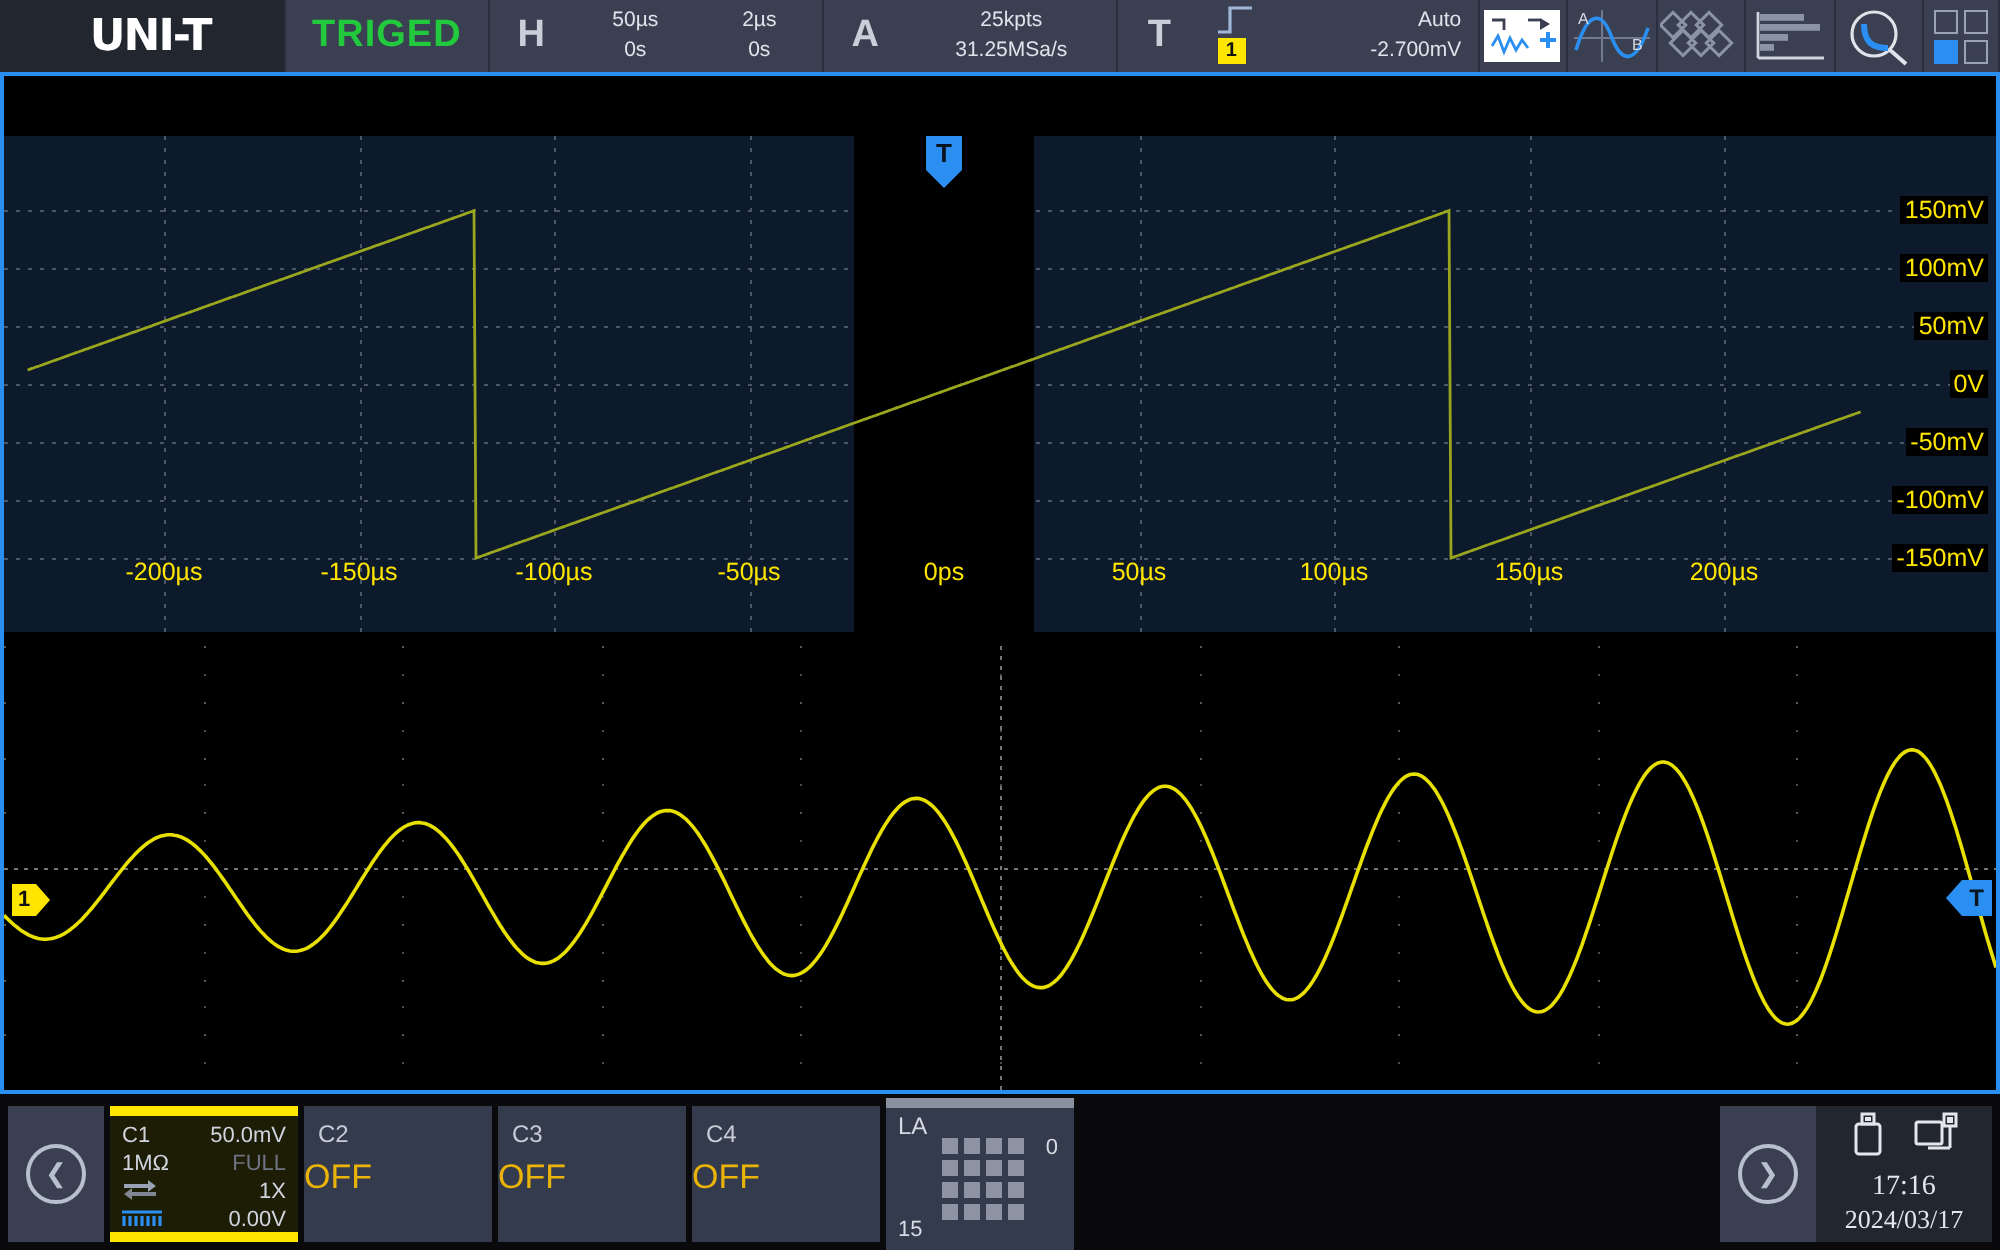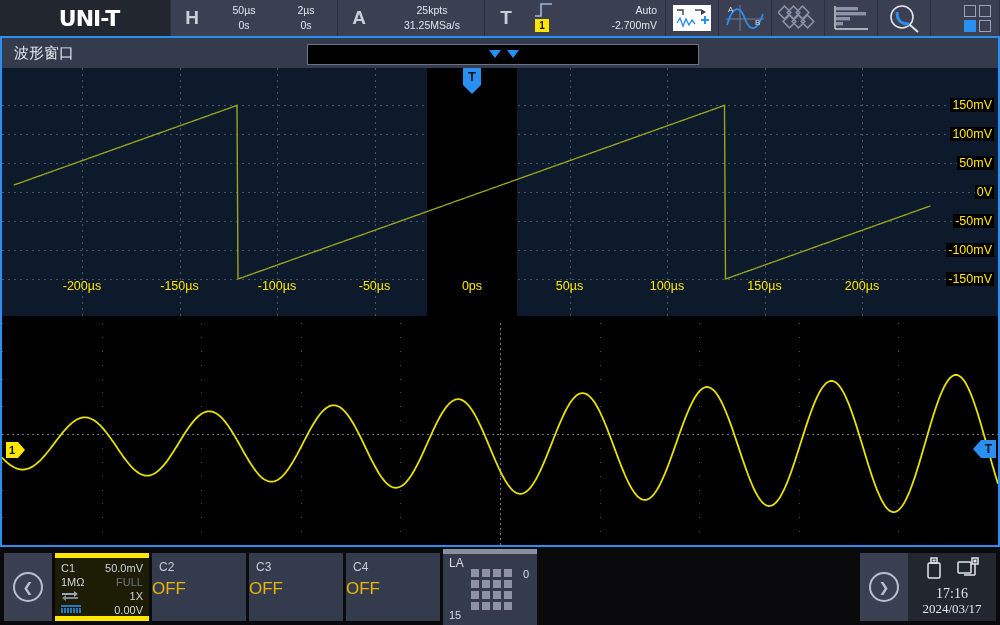--- a/index.html
+++ b/index.html
@@ -141,20 +141,23 @@
 <body>
 
 <div id="app">
 
   <div class="toolbar">
 
     <div class="tb-seg seg-logo">
       <span class="logo-txt">UNI-T</span>
     </div>
 
+    <div class="tb-seg seg-trig-state">
+      <span class="trig-state">TRIGED</span>
+    </div>
 
     <div class="tb-seg">
       <span class="big-letter">H</span>
       <div class="two-col">
         <div class="row">
           <span class="c">50µs</span>
           <span class="c">2µs</span>
         </div>
         <div class="row">
           <span class="c">0s</span>
@@ -246,27 +249,20 @@
         <div></div>
         <div></div>
         <div class="on"></div>
         <div></div>
       </div>
     </div>
   </div>
 
   <div class="wave-outer">
 
-    <div class="title-bar">
-      <span class="title-txt">波形窗口</span>
-      <div class="zoombar">
-        <div class="zb-tri" style="left:181px;"></div>
-        <div class="zb-tri" style="left:199px;"></div>
-      </div>
-    </div>
 
     <div class="plot-main">
       <div class="gridlines" id="grid-main">
           <div class="gl-v" style="left: 80px;"></div>
           <div class="gl-v" style="left: 178px;"></div>
           <div class="gl-v" style="left: 275px;"></div>
           <div class="gl-v" style="left: 373px;"></div>
           <div class="gl-v" style="left: 470px;"></div>
           <div class="gl-v" style="left: 568px;"></div>
           <div class="gl-v" style="left: 665px;"></div>

